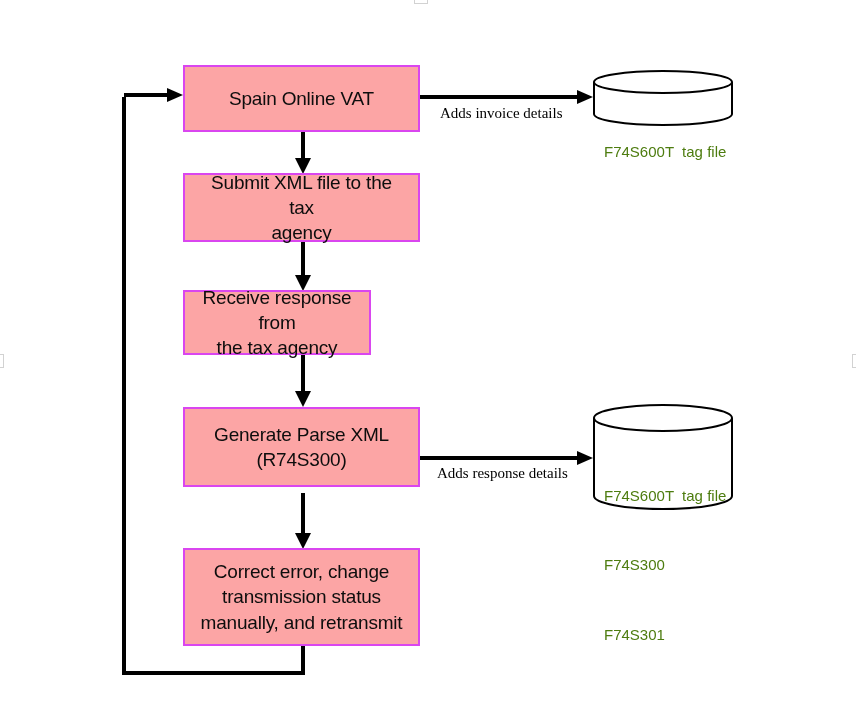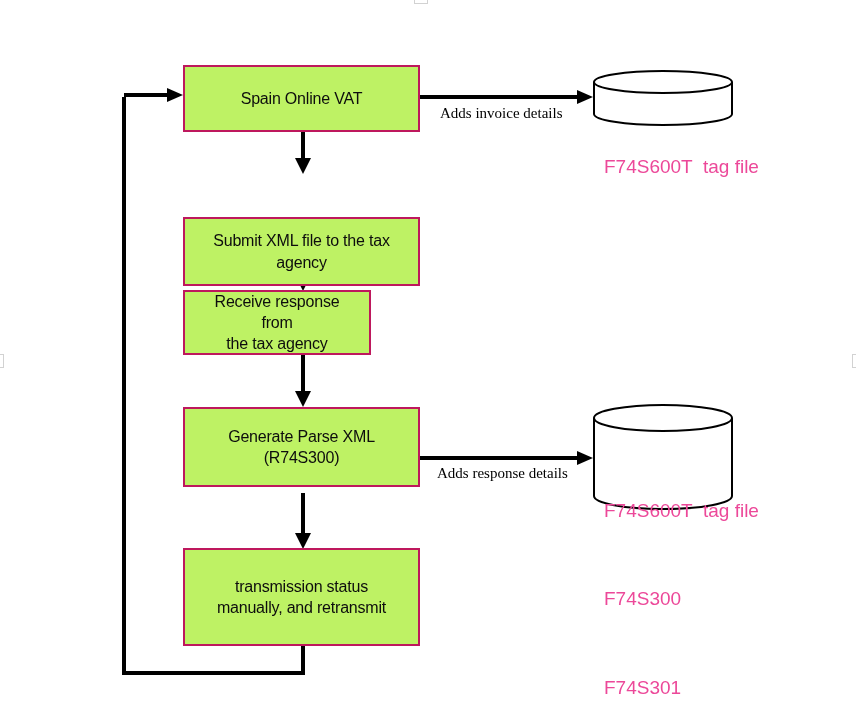--- a/index.html
+++ b/index.html
@@ -13,44 +13,44 @@
     height: 721px;
     background: #ffffff;
     overflow: hidden;
     font-family: "Liberation Sans", sans-serif;
   }
 
   
   .proc-box {
     position: absolute;
     box-sizing: border-box;
-    background: #bef264;
-    border: 2px solid #be185d;
+    background: #fca5a5;
+    border: 2px solid #d946ef;
     display: flex;
     align-items: center;
     justify-content: center;
     text-align: center;
     color: #0d0d0d;
     font-family: "Liberation Sans", sans-serif;
-    font-size: 16px;
+    font-size: 19px;
     line-height: 1.33;
     letter-spacing: -0.2px;
   }
   .proc-box span { display: block; padding: 0 6px; }
 
   
   .cyl {
     position: absolute;
   }
   .cyl svg { display: block; overflow: visible; }
   .cyl-label {
     position: absolute;
-    color: #ec4899;
+    color: #4d7c0f;
     font-family: "Liberation Sans", sans-serif;
-    font-size: 19px;
+    font-size: 15px;
     line-height: 1.55;
     white-space: pre;
   }
 
   
   .conn { position: absolute; }
   .conn svg { display: block; overflow: visible; }
 
   
   .edge-label {
@@ -132,21 +132,21 @@
   <div class="edge-label" style="left:440px; top:77px;">Adds invoice details</div>
 
   <div class="edge-label" style="left:437px; top:437px;">Adds response details</div>
 
   <div class="proc-box" style="left:183px; top:65px; width:237px; height:67px;">
     <span>
       <span>Spain Online VAT</span>
     </span>
   </div>
 
-  <div class="proc-box" style="left:183px; top:173px; width:237px; height:69px;margin-top:44px;">
+  <div class="proc-box" style="left:183px; top:173px; width:237px; height:69px;">
     <span>
       <span>Submit XML file to the tax</span>
       <span>agency</span>
     </span>
   </div>
 
   <div class="proc-box" style="left:183px; top:290px; width:188px; height:65px;">
     <span>
       <span>Receive response from</span>
       <span>the tax agency</span>
@@ -155,20 +155,21 @@
 
   <div class="proc-box" style="left:183px; top:407px; width:237px; height:80px;">
     <span>
       <span>Generate Parse XML</span>
       <span>(R74S300)</span>
     </span>
   </div>
 
   <div class="proc-box" style="left:183px; top:548px; width:237px; height:98px;">
     <span>
+      <span>Correct error, change</span>
       <span>transmission status</span>
       <span>manually, and retransmit</span>
     </span>
   </div>
 
   <div class="cyl" style="left:593px; top:70px; width:140px; height:56px;">
     <svg width="140" height="56" viewBox="0 0 140 56">
       <path d="M1,12 L1,44 A69,11 0 0 0 139,44 L139,12" fill="#ffffff" stroke="#000000" stroke-width="2"></path>
       <ellipse cx="70" cy="12" rx="69" ry="11" fill="#ffffff" stroke="#000000" stroke-width="2"></ellipse>
     </svg>

